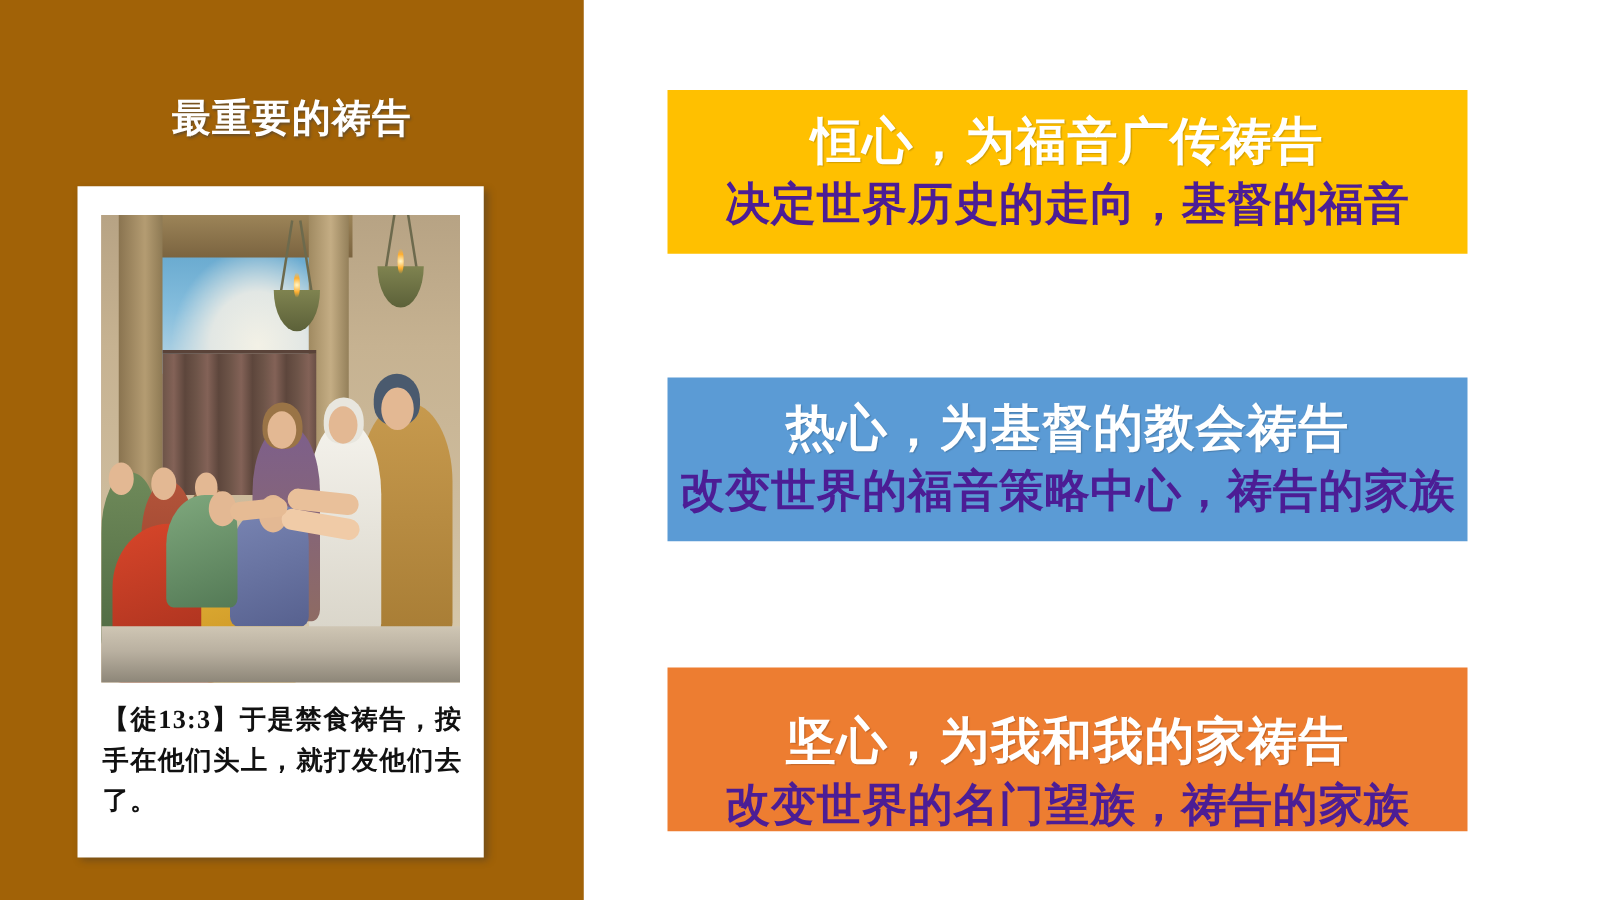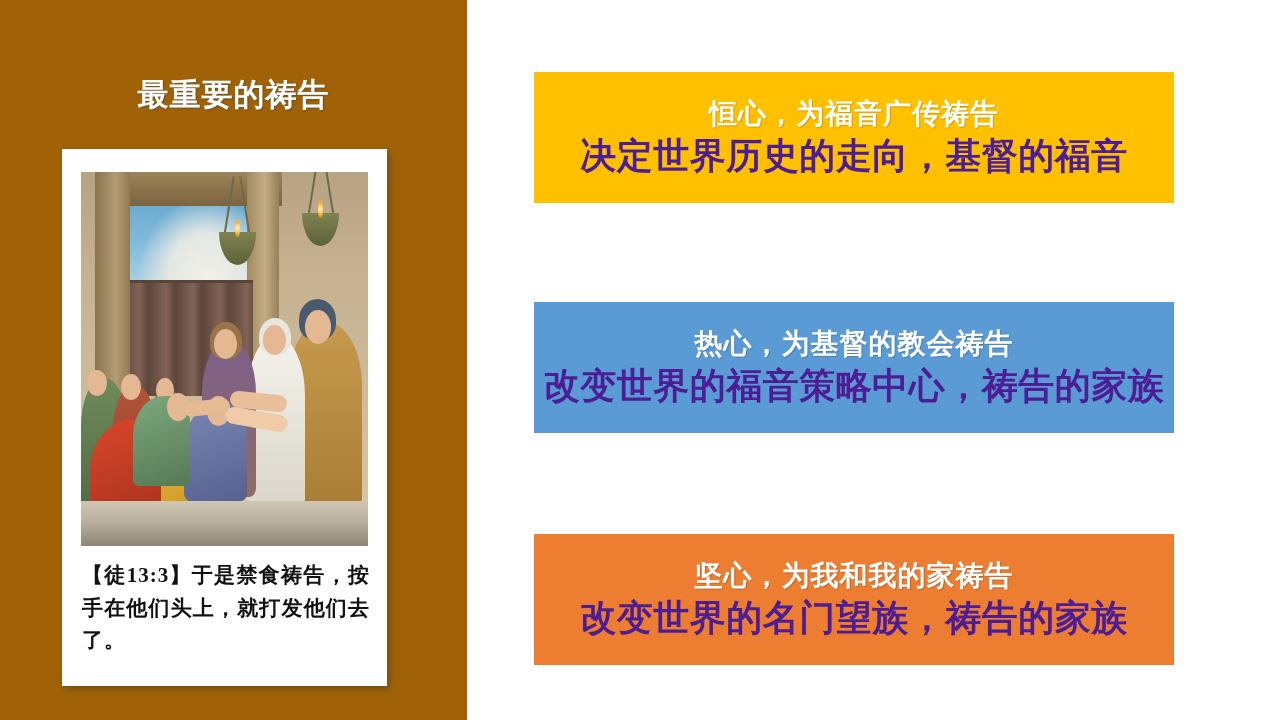--- a/index.html
+++ b/index.html
@@ -189,25 +189,25 @@
     width: 640px;
     height: 131px;
     display: flex;
     flex-direction: column;
     align-items: center;
     justify-content: center;
     box-sizing: border-box;
   }
   #box-1 { top: 72px;  background: #FFC000; }
   #box-2 { top: 302px; background: #5B9BD5; }
-  #box-3 { top: 534px; background: #ED7D31; }
+  #box-3 { top: 534px; background: #ED7D31; justify-content: flex-end; }
 
   .point-head {
     color: #ffffff;
-    font-size: 28px;
+    font-size: 40px;
     font-weight: bold;
     line-height: 1.18;
     letter-spacing: 1px;
     text-shadow: 1px 1px 1px rgba(0,0,0,0.18);
     font-family: "Liberation Sans", "DejaVu Sans", sans-serif;
   }
   .point-sub {
     color: #4c1d95;
     font-size: 36px;
     font-weight: bold;

